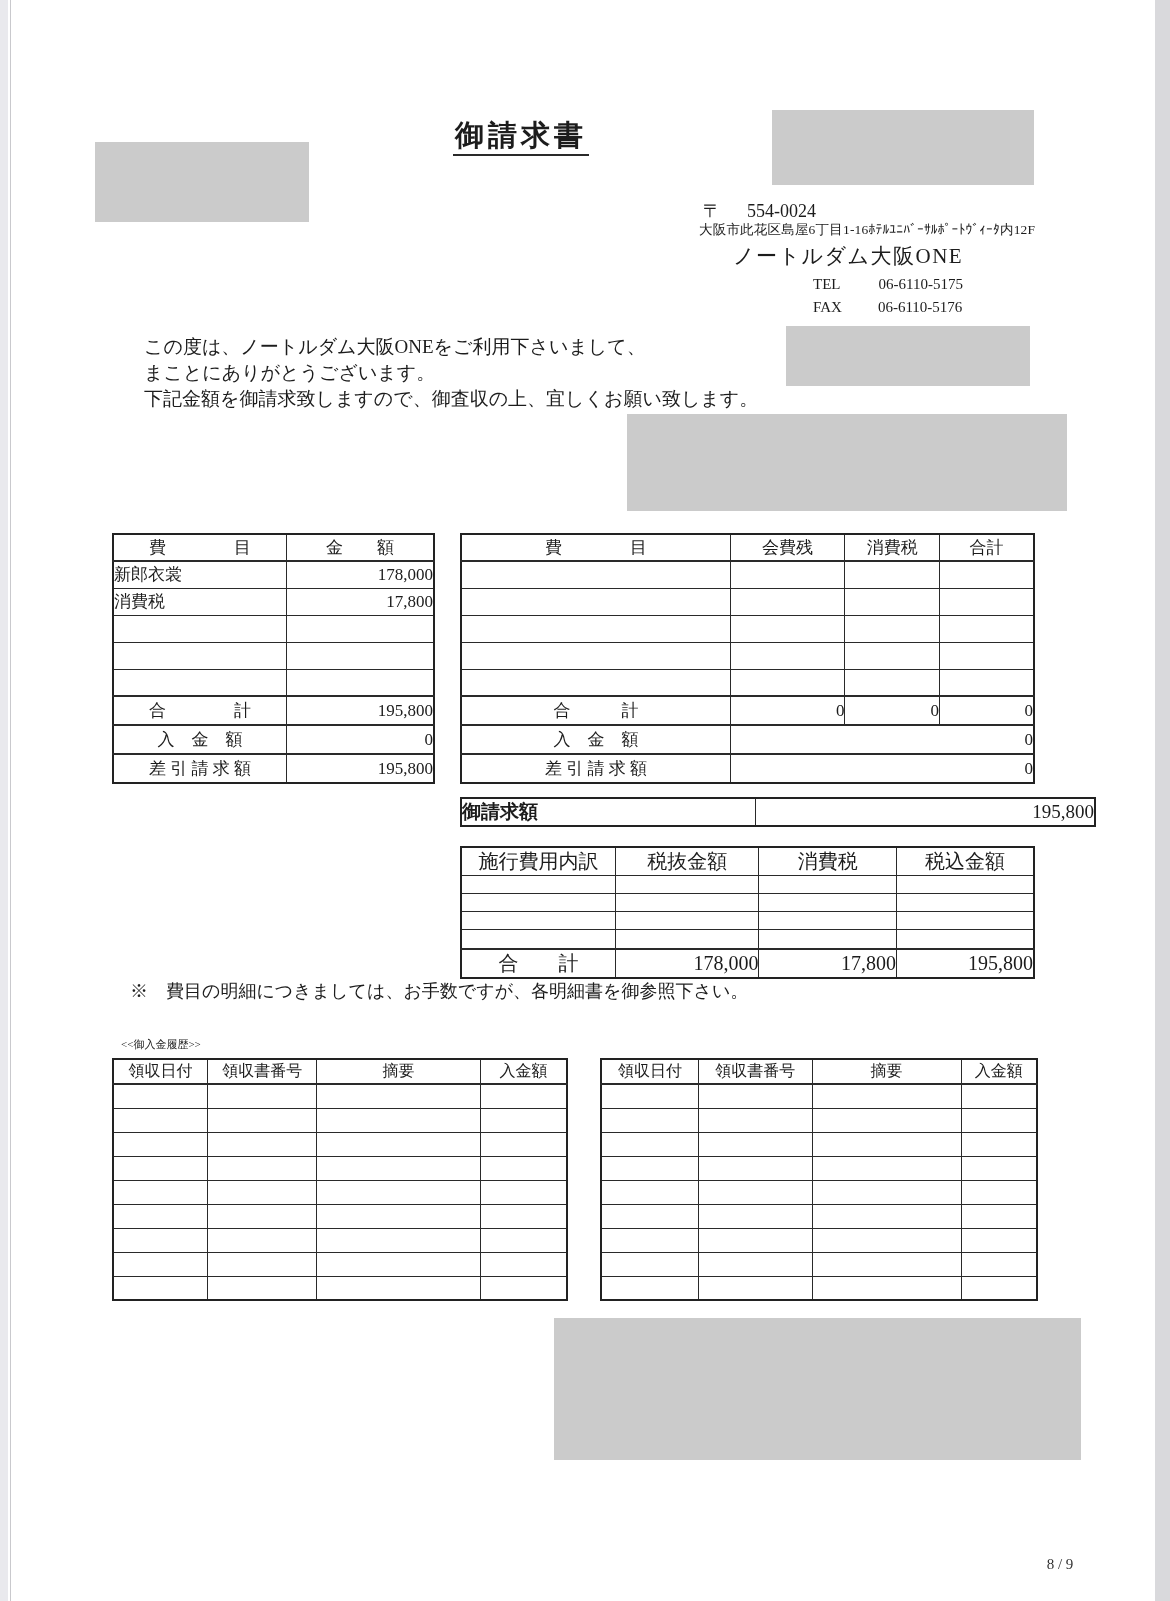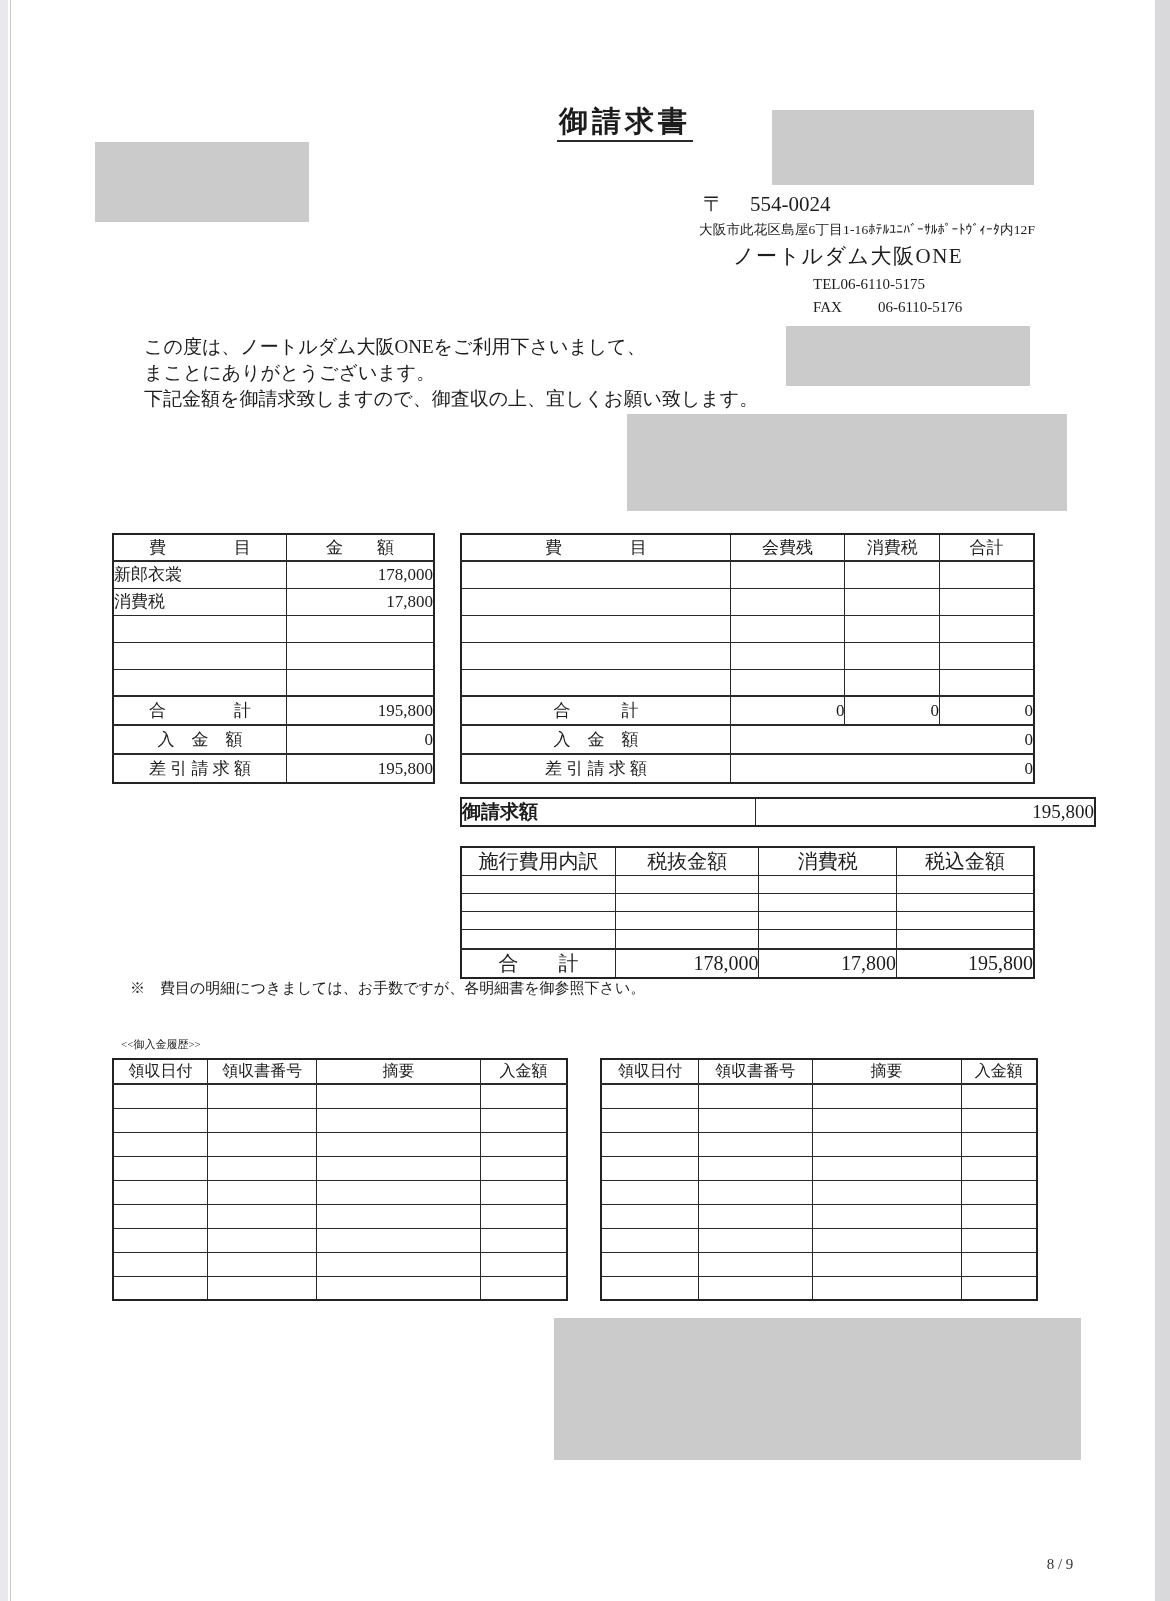--- a/index.html
+++ b/index.html
@@ -9,38 +9,38 @@
     overflow:hidden;
   }
   .abs{position:absolute;}
   
   .edge-left{left:0;top:0;width:8px;height:1601px;background:#e9e9ed;}
   .edge-left-line{left:10px;top:0;width:1px;height:1601px;background:#c9c9cd;}
   .edge-right{left:1155px;top:0;width:15px;height:1601px;background:#d9d9dc;}
   
   .redact{background:#cbcbcb;}
   
-  .doc-title{left:453px;top:102px;width:240px;text-align:right;}
+  .doc-title{left:453px;top:116px;width:240px;text-align:left;}
   .doc-title span{
     font-size:29px;font-weight:600;letter-spacing:4px;
     border-bottom:2px solid #2a2a2a;padding:0 2px 3px 2px;
   }
   
-  .postal{left:703px;top:190px;font-size:21px;}
+  .postal{left:703px;top:199px;font-size:18px;}
   .postal .code{margin-left:26px;}
   .addr{left:699px;top:221px;font-size:13.5px;letter-spacing:0.2px;}
   .company{left:733px;top:242px;font-size:21px;letter-spacing:1.5px;}
   .telrow{left:813px;top:276px;font-size:15px;}
-  .telrow .val{}
+  .telrow .val{margin-left:38px;}
   .faxrow{left:813px;top:299px;font-size:15px;}
   .faxrow .val{margin-left:36px;}
   
   .greeting{left:144px;top:334px;font-size:19px;line-height:26px;}
   
-  .note{left:130px;top:979px;font-size:15px;}
+  .note{left:130px;top:979px;font-size:18px;}
   .hist-heading{left:121px;top:1037px;font-size:11px;}
   .page-num{left:1005px;top:1556px;width:110px;text-align:center;font-size:15px;color:#333;}
   
   table.tbl{
     position:absolute;border-collapse:collapse;table-layout:fixed;
     border:2px solid #222;
   }
   table.tbl td{
     border:1px solid #2a2a2a;overflow:hidden;white-space:nowrap;
     padding:0;vertical-align:middle;

